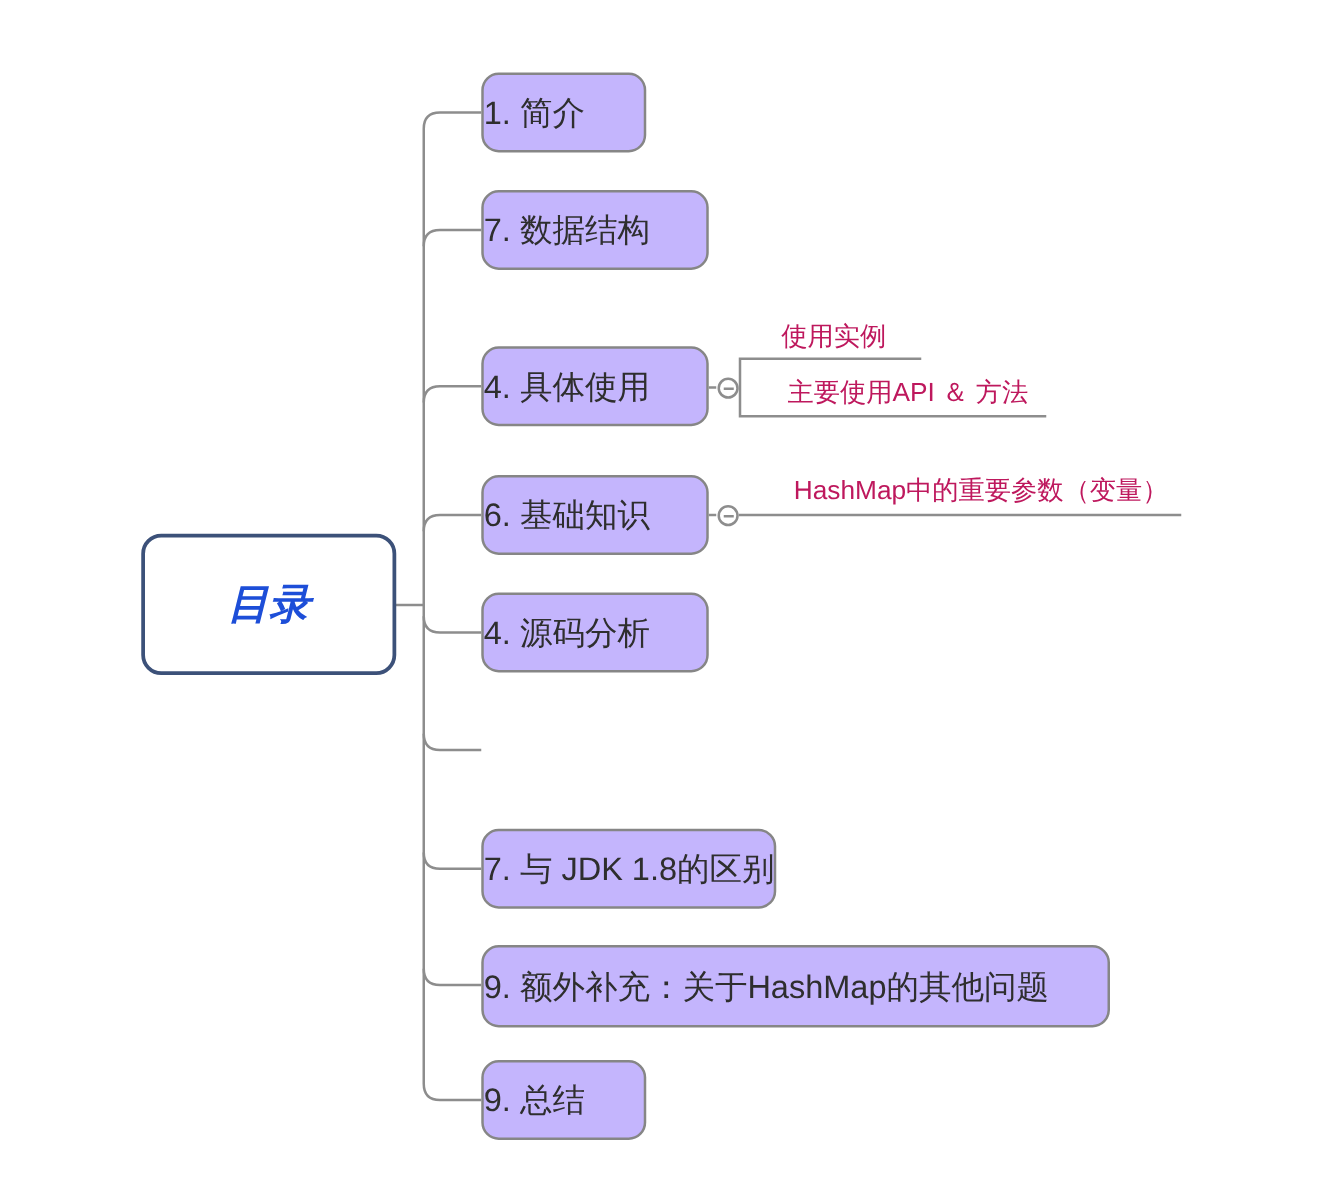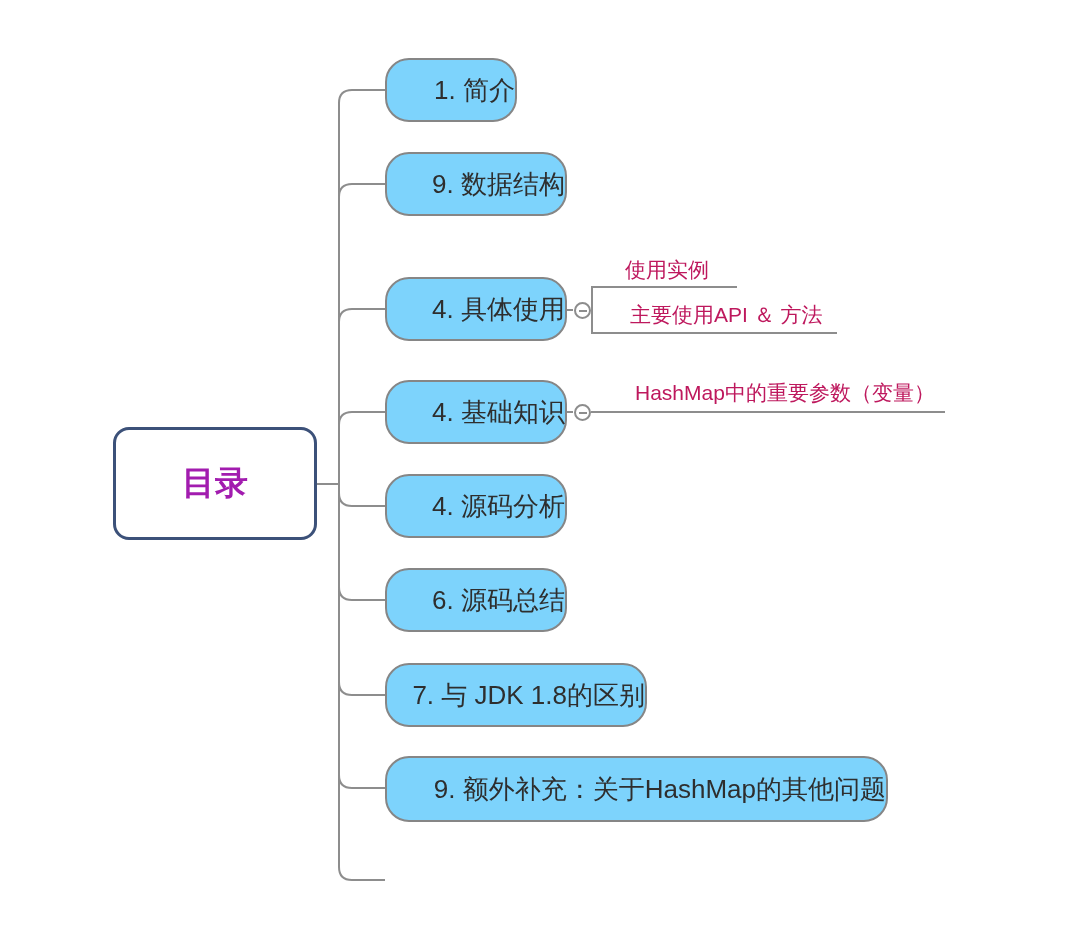--- a/index.html
+++ b/index.html
@@ -7,40 +7,41 @@
     position:relative;
     width:1072px;height:946px;
     background:#ffffff;
     font-family:"Liberation Sans","DejaVu Sans",sans-serif;
     overflow:hidden;
   }
   .connectors{position:absolute;left:0;top:0;width:1072px;height:946px;}
   .topic{
     position:absolute;
     box-sizing:border-box;
-    display:flex;align-items:center;justify-content:flex-end;
-    background:#7dd3fc;
+    display:flex;align-items:center;justify-content:flex-start;
+    background:#c4b5fd;
     border:2px solid #868686;
-    border-radius:24px;
+    border-radius:14px;
     color:#2e2e2e;
     font-size:26px;
     white-space:nowrap;
     z-index:2;
   }
   .root-topic{
     position:absolute;
     box-sizing:border-box;
     display:flex;align-items:center;justify-content:center;
     background:#ffffff;
     border:3px solid #3c5179;
     border-radius:16px;
-    color:#a21caf;
+    color:#1d4ed8;
     font-size:33px;
     font-weight:700;
     z-index:2;
+    font-style:italic;
   }
   .line-topic-label{
     position:absolute;
     color:#be185d;
     font-size:21px;
     line-height:26px;
     white-space:nowrap;
     z-index:2;
   }
   .collapse-btn{
@@ -89,47 +90,47 @@
 
   <div class="root-topic" style="left:113px;top:427px;width:204px;height:113px;">
     <span>目录</span>
   </div>
 
   <div class="topic" style="left:385px;top:58px;width:132px;height:64px;">
     <span>1. 简介</span>
   </div>
 
   <div class="topic" style="left:385px;top:152px;width:182px;height:64px;">
-    <span>9. 数据结构</span>
+    <span>7. 数据结构</span>
   </div>
 
   <div class="topic" style="left:385px;top:277px;width:182px;height:64px;">
     <span>4. 具体使用</span>
   </div>
 
   <div class="topic" style="left:385px;top:380px;width:182px;height:64px;">
-    <span>4. 基础知识</span>
+    <span>6. 基础知识</span>
   </div>
 
   <div class="topic" style="left:385px;top:474px;width:182px;height:64px;">
     <span>4. 源码分析</span>
   </div>
 
-  <div class="topic" style="left:385px;top:568px;width:182px;height:64px;">
-    <span>6. 源码总结</span>
-  </div>
 
-  <div class="topic" style="left:385px;top:663px;width:262px;height:64px;">
+  <div class="topic" style="left:385px;top:663px;width:236px;height:64px;">
     <span>7. 与 JDK 1.8的区别</span>
   </div>
 
   <div class="topic" style="left:385px;top:756px;width:503px;height:66px;">
     <span>9. 额外补充：关于HashMap的其他问题</span>
   </div>
 
+  <div class="topic" style="left:385px;top:848px;width:132px;height:64px;">
+    <span>9. 总结</span>
+  </div>
 
   <div class="collapse-btn" style="left:574px;top:302px;">
     <span class="minus"></span>
   </div>
   <div class="collapse-btn" style="left:574px;top:404px;">
     <span class="minus"></span>
   </div>
 
   <div class="line-topic-label" style="left:597px;top:257px;width:140px;text-align:center;">使用实例</div>
 

